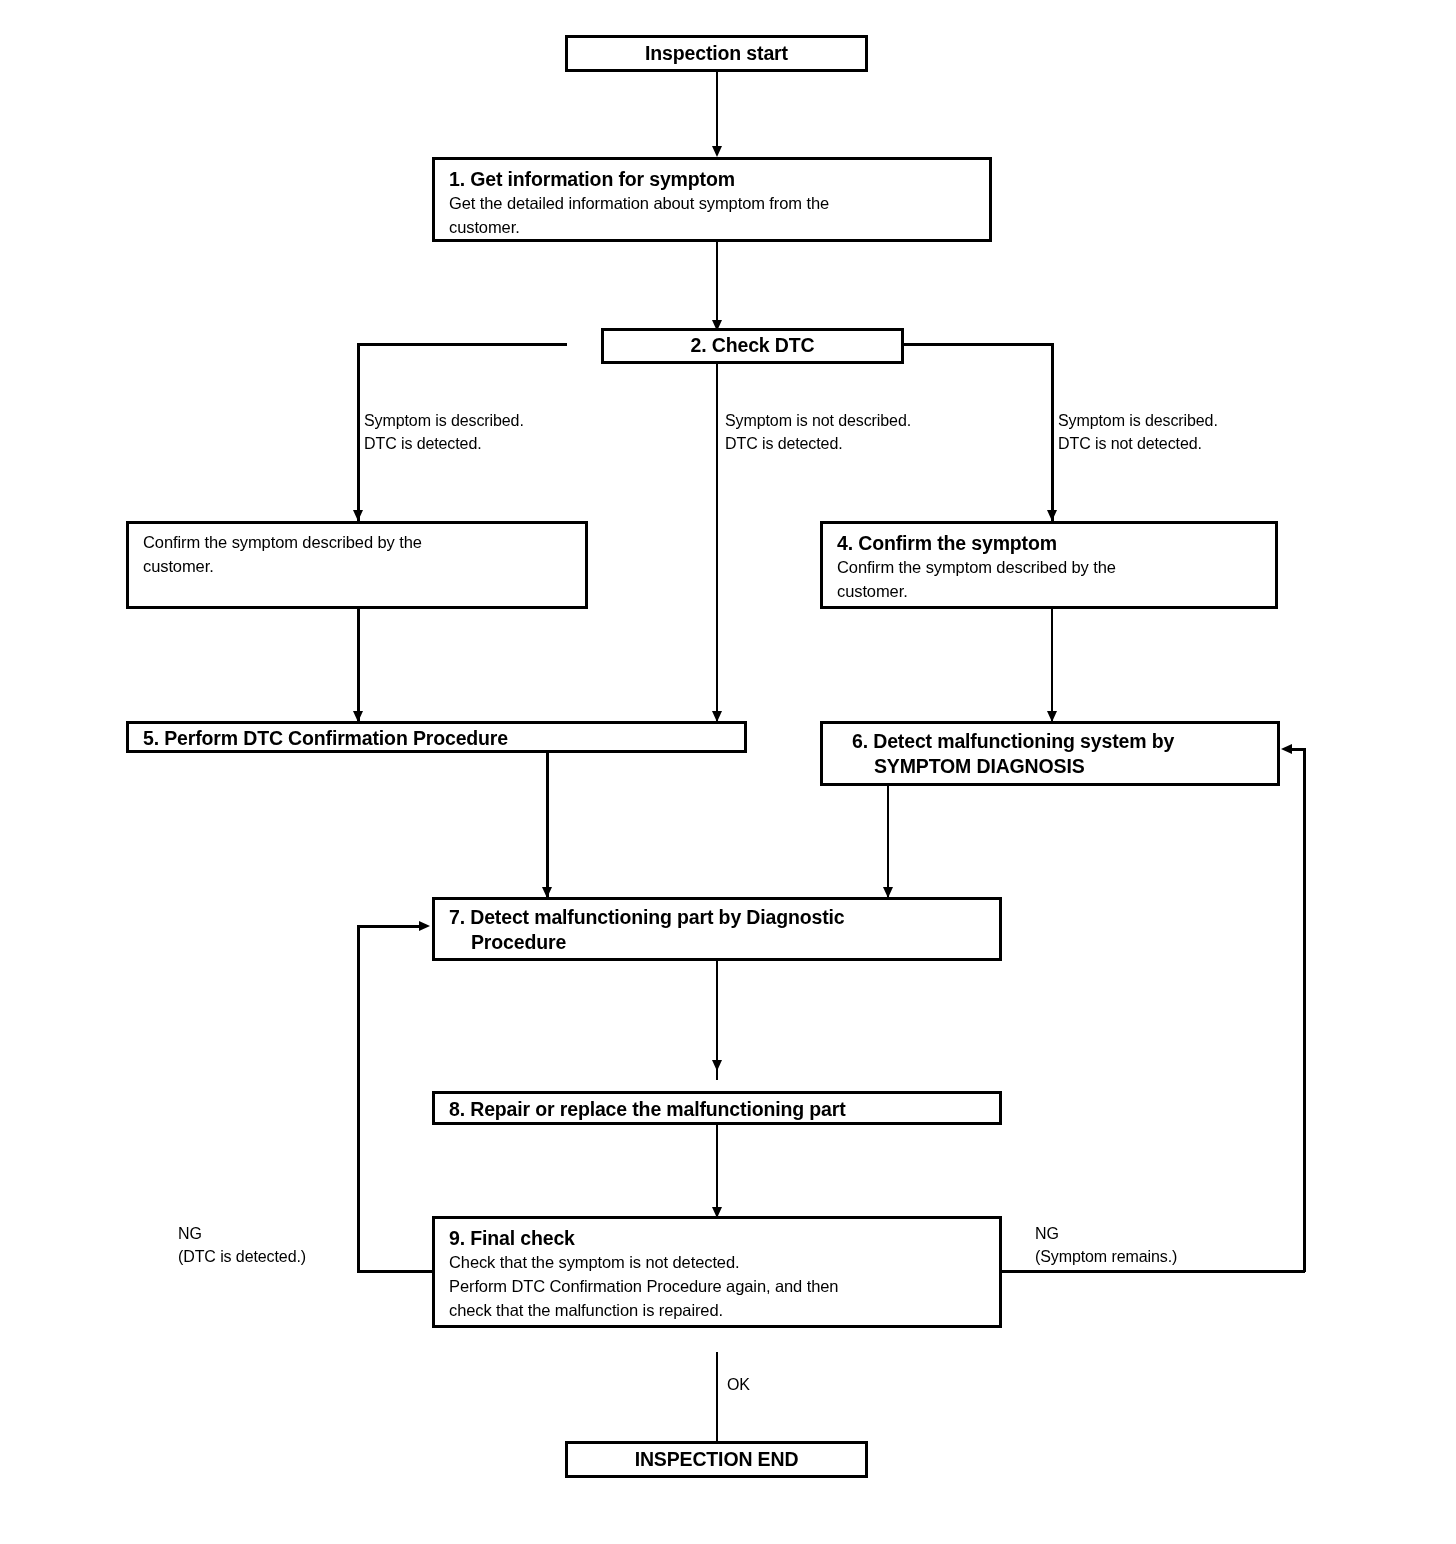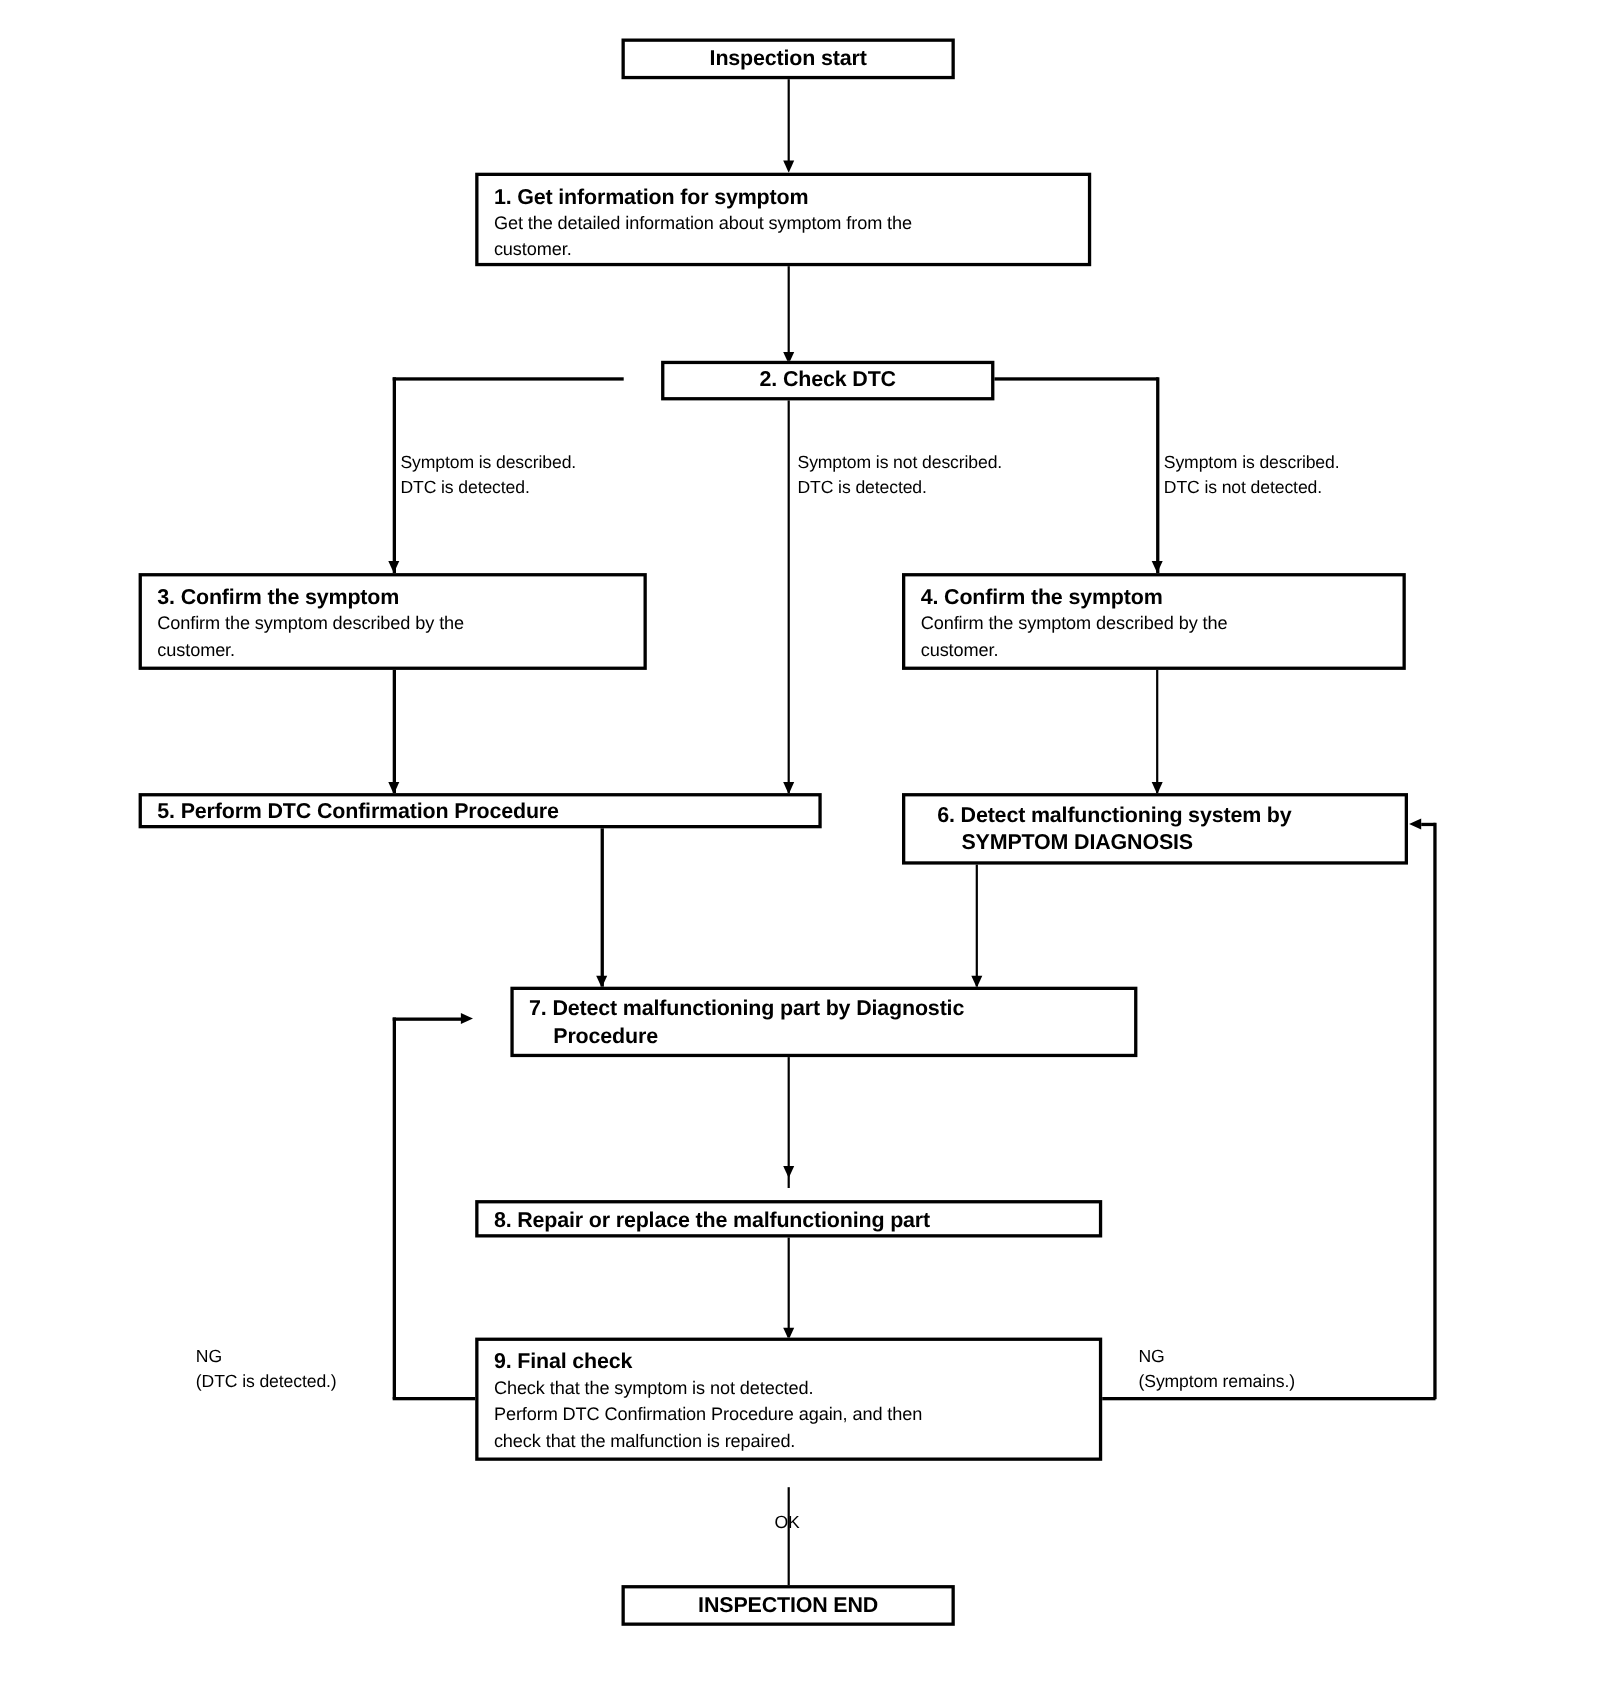--- a/index.html
+++ b/index.html
@@ -160,58 +160,57 @@
   <div class="edge-label" style="left:364px; top:409px;">Symptom is described.
 DTC is detected.</div>
   <div class="edge-label" style="left:725px; top:409px;">Symptom is not described.
 DTC is detected.</div>
   <div class="edge-label" style="left:1058px; top:409px;">Symptom is described.
 DTC is not detected.</div>
   <div class="edge-label" style="left:178px; top:1222px;">NG
 (DTC is detected.)</div>
   <div class="edge-label" style="left:1035px; top:1222px;">NG
 (Symptom remains.)</div>
-  <div class="edge-label" style="left:704px; top:1373px;">OK</div>
+  <div class="edge-label" style="left:727px; top:1373px;">OK</div>
 
   <div class="node centered" style="left:565px; top:35px; width:303px; height:37px;">
     <div class="title">Inspection start</div>
   </div>
 
   <div class="node detail" style="left:432px; top:157px; width:560px; height:85px;">
     <div class="title">1. Get information for symptom</div>
     <div class="body">Get the detailed information about symptom from the
 customer.</div>
   </div>
 
   <div class="node centered" style="left:565px; top:328px; width:303px; height:36px;margin-left:36px;">
     <div class="title">2. Check DTC</div>
   </div>
 
   <div class="node detail" style="left:126px; top:521px; width:462px; height:88px;">
-    <div class="title">3. Confirm the symptom</div>
     <div class="body">Confirm the symptom described by the
 customer.</div>
   </div>
 
   <div class="node detail" style="left:820px; top:521px; width:458px; height:88px;">
     <div class="title">4. Confirm the symptom</div>
     <div class="body">Confirm the symptom described by the
 customer.</div>
   </div>
 
   <div class="node detail" style="left:126px; top:721px; width:621px; height:32px; padding-top:2px;">
     <div class="title">5. Perform DTC Confirmation Procedure</div>
   </div>
 
   <div class="node detail hang" style="left:820px; top:721px; width:460px; height:65px; padding-top:5px;padding-left:29px;">
     <div class="title">6. Detect malfunctioning system by
      SYMPTOM DIAGNOSIS</div>
   </div>
 
-  <div class="node detail hang" style="left:432px; top:897px; width:570px; height:64px; padding-top:5px;margin-left:32px;">
+  <div class="node detail hang" style="left:432px; top:897px; width:570px; height:64px; padding-top:5px;">
     <div class="title">7. Detect malfunctioning part by Diagnostic
      Procedure</div>
   </div>
 
   <div class="node detail" style="left:432px; top:1071px; width:570px; height:34px; padding-top:3px;margin-top:20px;">
     <div class="title">8. Repair or replace the malfunctioning part</div>
   </div>
 
   <div class="node detail" style="left:432px; top:1216px; width:570px; height:112px;">
     <div class="title">9. Final check</div>

